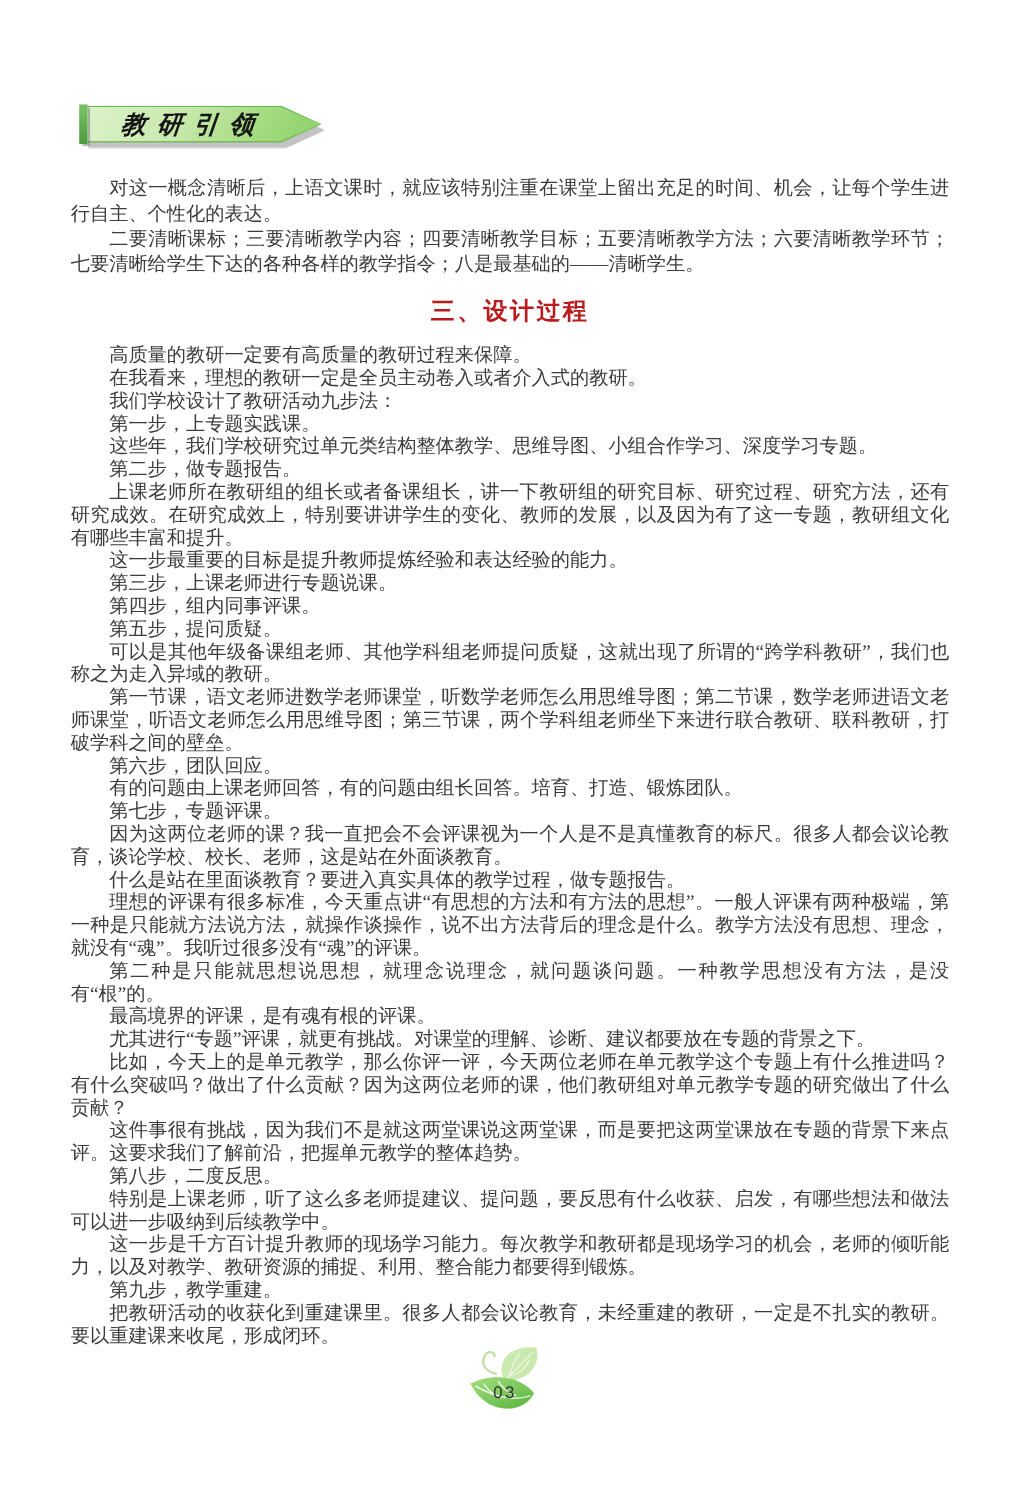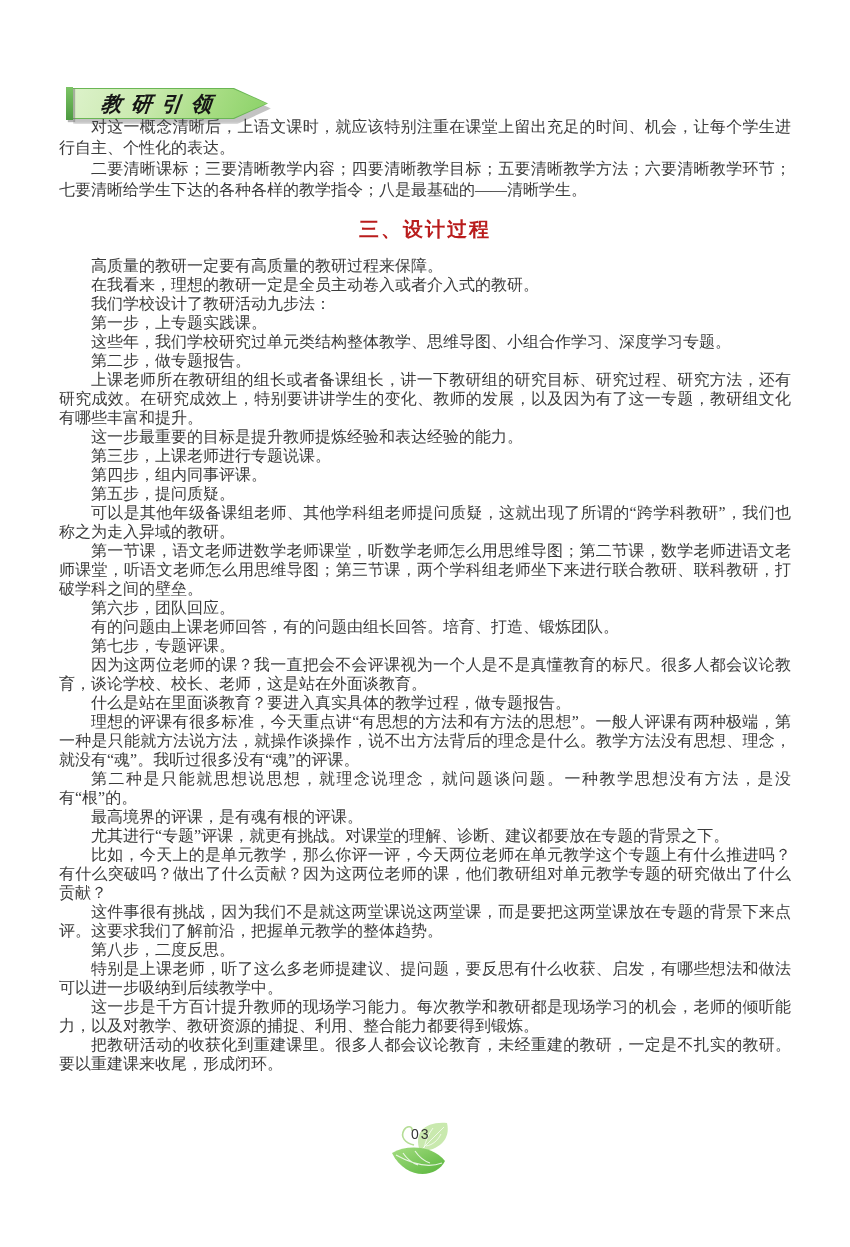--- a/index.html
+++ b/index.html
@@ -28,38 +28,38 @@
     position:absolute;left:0;top:0;width:7px;height:33px;z-index:3;
     background:linear-gradient(180deg,#7cc465 0%,#4d9a41 100%);
     box-shadow:2px 2px 1px rgba(120,120,120,.55);
   }
   .badge-label{
     margin-left:32px;font-size:21px;font-weight:bold;color:#161616;
     letter-spacing:9px;font-style:italic;transform:skewX(-6deg);white-space:nowrap;
   }
 
   
-  .content{position:absolute;left:59px;top:116px;width:732px;}
+  .content{position:absolute;left:59px;top:147px;width:732px;}
   .para{
     margin:0;text-indent:2em;font-size:16px;color:#3b3b3b;
     text-align:justify;word-break:break-all;
   }
   .intro .para{line-height:21px;}
   .bodytext .para{line-height:19px;}
   .section-title{
     margin:17px 0 14px 0;text-align:center;
     font-family:"Liberation Sans","DejaVu Sans",sans-serif;
     font-size:20px;line-height:25px;font-weight:bold;color:#b91c1c;letter-spacing:2px;
   }
 
   
   .footer{position:absolute;left:384px;top:1118px;width:78px;height:66px;}
   .leaf-svg{position:absolute;left:0;top:0;}
   .page-num{
-    position:absolute;left:27px;top:8px;z-index:2;
+    position:absolute;left:27px;top:34px;z-index:2;
     font-family:"Liberation Sans","DejaVu Sans",sans-serif;
     font-size:14px;letter-spacing:2px;color:#333333;
   }
 </style>
 </head>
 <body>
 
 <div class="page">
 
   <div class="badge-wrap">
@@ -132,20 +132,21 @@
         <p class="para">比如，今天上的是单元教学，那么你评一评，今天两位老师在单元教学这个专题上有什么推进吗？有什么突破吗？做出了什么贡献？因为这两位老师的课，他们教研组对单元教学专题的研究做出了什么贡献？</p>
 
         <p class="para">这件事很有挑战，因为我们不是就这两堂课说这两堂课，而是要把这两堂课放在专题的背景下来点评。这要求我们了解前沿，把握单元教学的整体趋势。</p>
 
         <p class="para">第八步，二度反思。</p>
 
         <p class="para">特别是上课老师，听了这么多老师提建议、提问题，要反思有什么收获、启发，有哪些想法和做法可以进一步吸纳到后续教学中。</p>
 
         <p class="para">这一步是千方百计提升教师的现场学习能力。每次教学和教研都是现场学习的机会，老师的倾听能力，以及对教学、教研资源的捕捉、利用、整合能力都要得到锻炼。</p>
 
+        <p class="para">第九步，教学重建。</p>
 
         <p class="para">把教研活动的收获化到重建课里。很多人都会议论教育，未经重建的教研，一定是不扎实的教研。要以重建课来收尾，形成闭环。</p>
       </div>
   </div>
 
   <div class="footer">
     <svg class="leaf-svg" width="78" height="66" viewBox="0 0 78 66" xmlns="http://www.w3.org/2000/svg">
       <defs>
         <linearGradient id="gLeaf" x1="0" y1="0" x2="1" y2="1">
           <stop offset="0" stop-color="#a4dd81"></stop>

